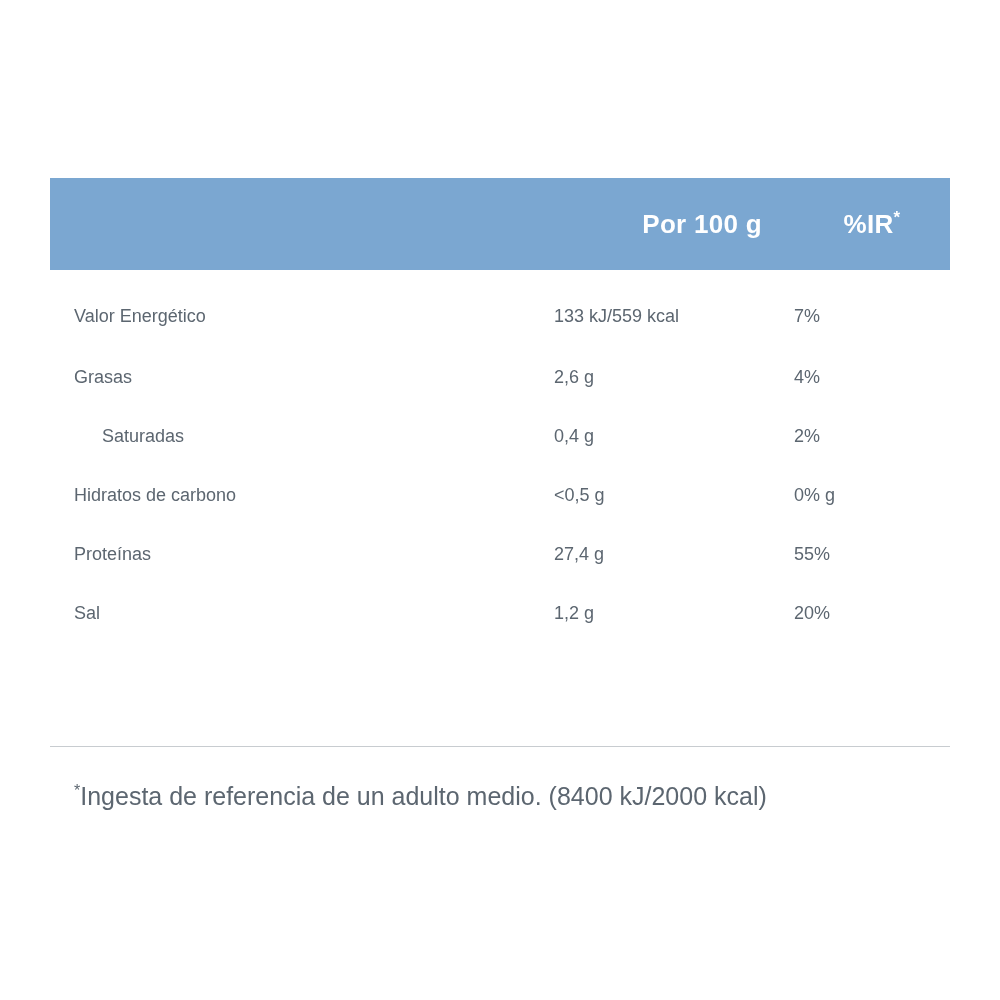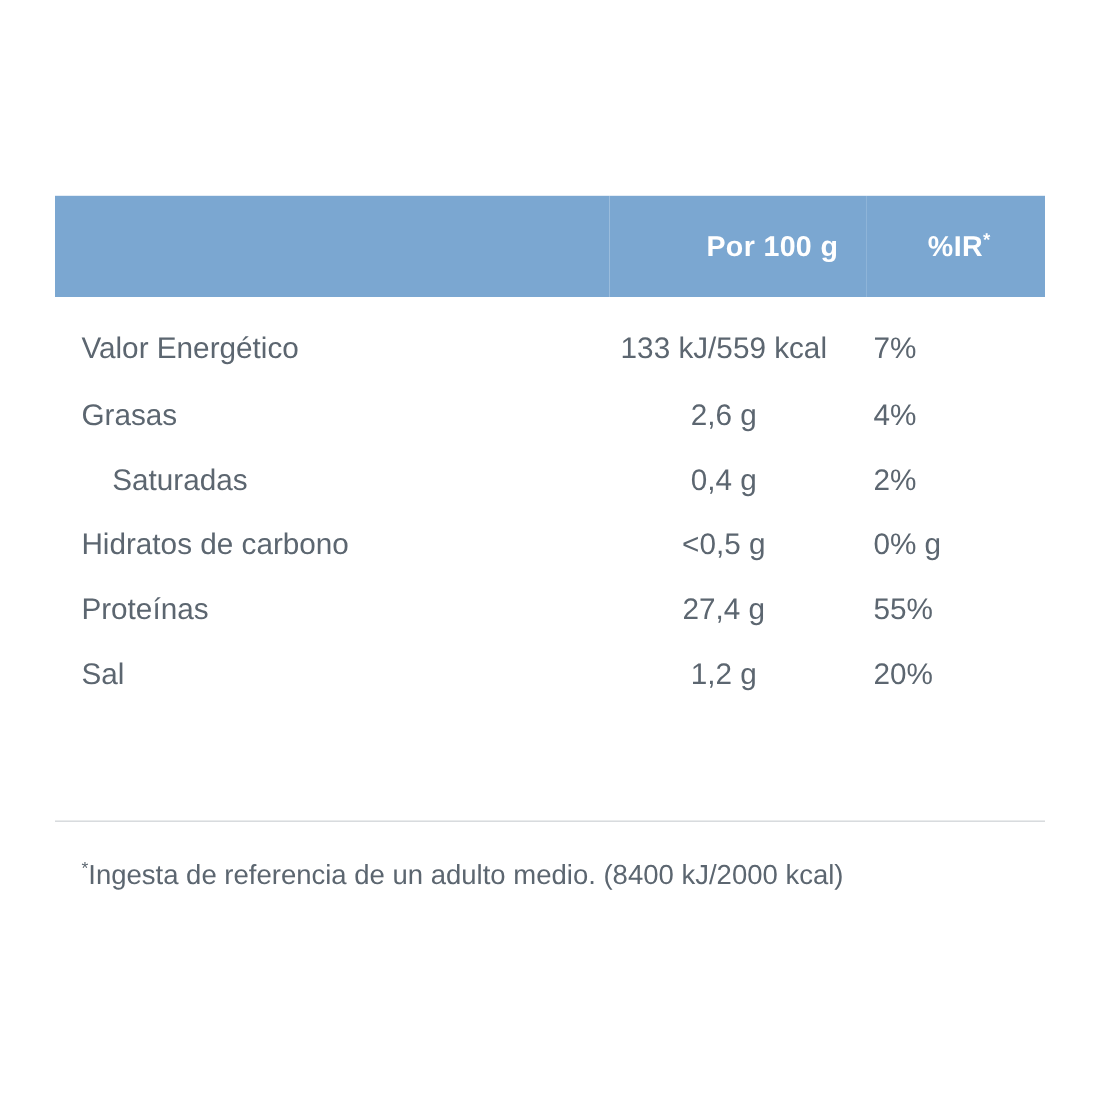--- a/index.html
+++ b/index.html
@@ -55,36 +55,36 @@
     text-align: center;
     padding-left: 6px;
   }
   .sup {
     font-size: 17px;
     vertical-align: super;
     line-height: 0;
   }
 
   tbody td {
-    font-size: 27px;
+    font-size: 18px;
     font-weight: 400;
     color: #5c6670;
     padding: 0;
     height: 59px;
     vertical-align: middle;
     white-space: nowrap;
   }
   tbody tr.data-row td.td-name {
     padding-left: 24px;
   }
   tbody tr.data-row.indent td.td-name {
     padding-left: 52px;
   }
   tbody td.td-value {
-    text-align: center;
+    text-align: left;
     padding-right: 26px;
   }
   tbody td.td-ri {
     text-align: left;
     padding-left: 6px;
   }
   tbody tr.first-row td { padding-top: 14px; height: 64px; }
 
   .table-bottom-rule {
     position: absolute;

